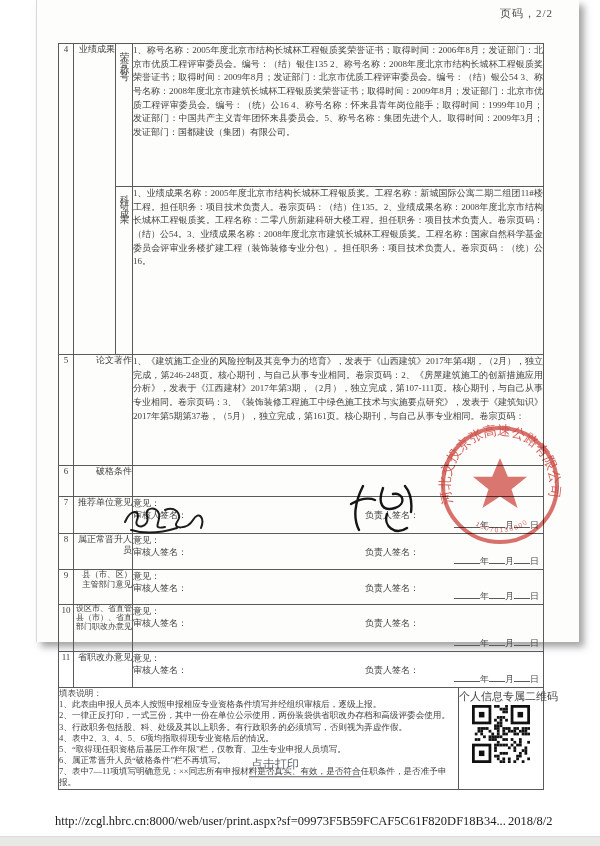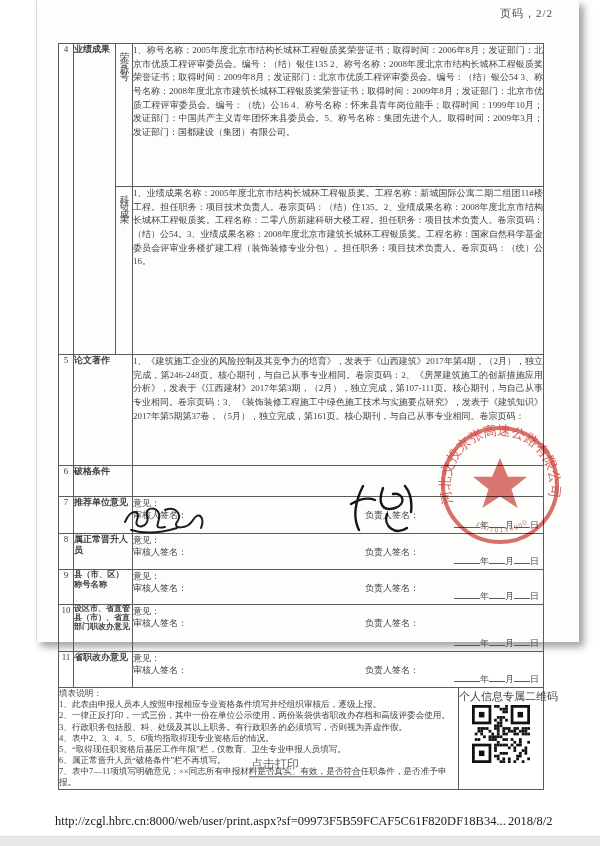--- a/index.html
+++ b/index.html
@@ -4,21 +4,21 @@
 <style>
   html,body{margin:0;padding:0;}
   body{width:600px;height:846px;background:#ffffff;font-family:"Liberation Serif",serif;position:relative;overflow:hidden;}
   .canvas{position:absolute;left:0;top:0;width:600px;height:846px;background:#fff;}
   .paper{position:absolute;left:36px;top:0;width:542px;height:642px;background:#fdfdfb;
          border-left:1px solid #d9d9d6;box-shadow:5px 5px 7px rgba(90,90,90,.55);}
   .pagenum{position:absolute;top:6px;right:26px;font-size:11px;color:#4a4a4a;letter-spacing:1px;}
   table.form{position:absolute;left:21px;top:43px;width:485px;border-collapse:collapse;table-layout:fixed;}
   table.form td{border:1px solid #5a5a58;color:#3f3f3f;vertical-align:top;padding:0;}
   td.num{width:15px;text-align:center;vertical-align:middle;font-size:9px;}
-  td.rlabel{width:42px;text-align:left;vertical-align:middle;font-size:9px;line-height:1.25;padding:1px;font-weight:bold;}
+  td.rlabel{width:42px;text-align:right;vertical-align:middle;font-size:9px;line-height:1.25;padding:1px;}
   td.vlab{width:17px;text-align:center;vertical-align:middle;}
   td.vlab span{writing-mode:vertical-rl;text-orientation:upright;font-size:9.5px;letter-spacing:7px;color:#3f3f3f;}
   td.content{font-size:9px;line-height:1.52;padding:3px 5px 2px 6px;text-align:justify;}
   td.sgn{position:relative;font-size:9px;line-height:1.35;margin-left:40px;}
   .sigrow{display:flex;}
   .sigrow .mgr{margin-left:178px;}
   .dateline{position:absolute;right:4px;bottom:2px;font-size:9px;color:#4a4a4a;white-space:nowrap;}
   .us{display:inline-block;width:16px;height:8px;border-bottom:1px solid #5a5a58;}
   .us.w26{width:26px;}
   td.notes{position:relative;font-size:8.6px;line-height:1.3;padding:2px 3px;}
@@ -90,21 +90,21 @@
           <div>意见：</div>
           <div class="sigrow">
             <span>审核人签名：</span>
             <span class="mgr">负责人签名：</span>
           </div>
           <div class="dateline"><span class="us w26"></span><span>年</span><span class="us"></span><span>月</span><span class="us"></span><span>日</span></div>
         </td>
       </tr>
       <tr>
         <td class="num" style="height:34px">9</td>
-        <td class="rlabel" colspan="2" style="font-size:8.3px">县（市、区）称号名称</td>
+        <td class="rlabel" colspan="2" style="font-size:8.3px">县（市、区）主管部门意见</td>
         <td class="content sgn">
           <div>意见：</div>
           <div class="sigrow">
             <span>审核人签名：</span>
             <span class="mgr">负责人签名：</span>
           </div>
           <div class="dateline"><span class="us w26"></span><span>年</span><span class="us"></span><span>月</span><span class="us"></span><span>日</span></div>
         </td>
       </tr>
       <tr>

